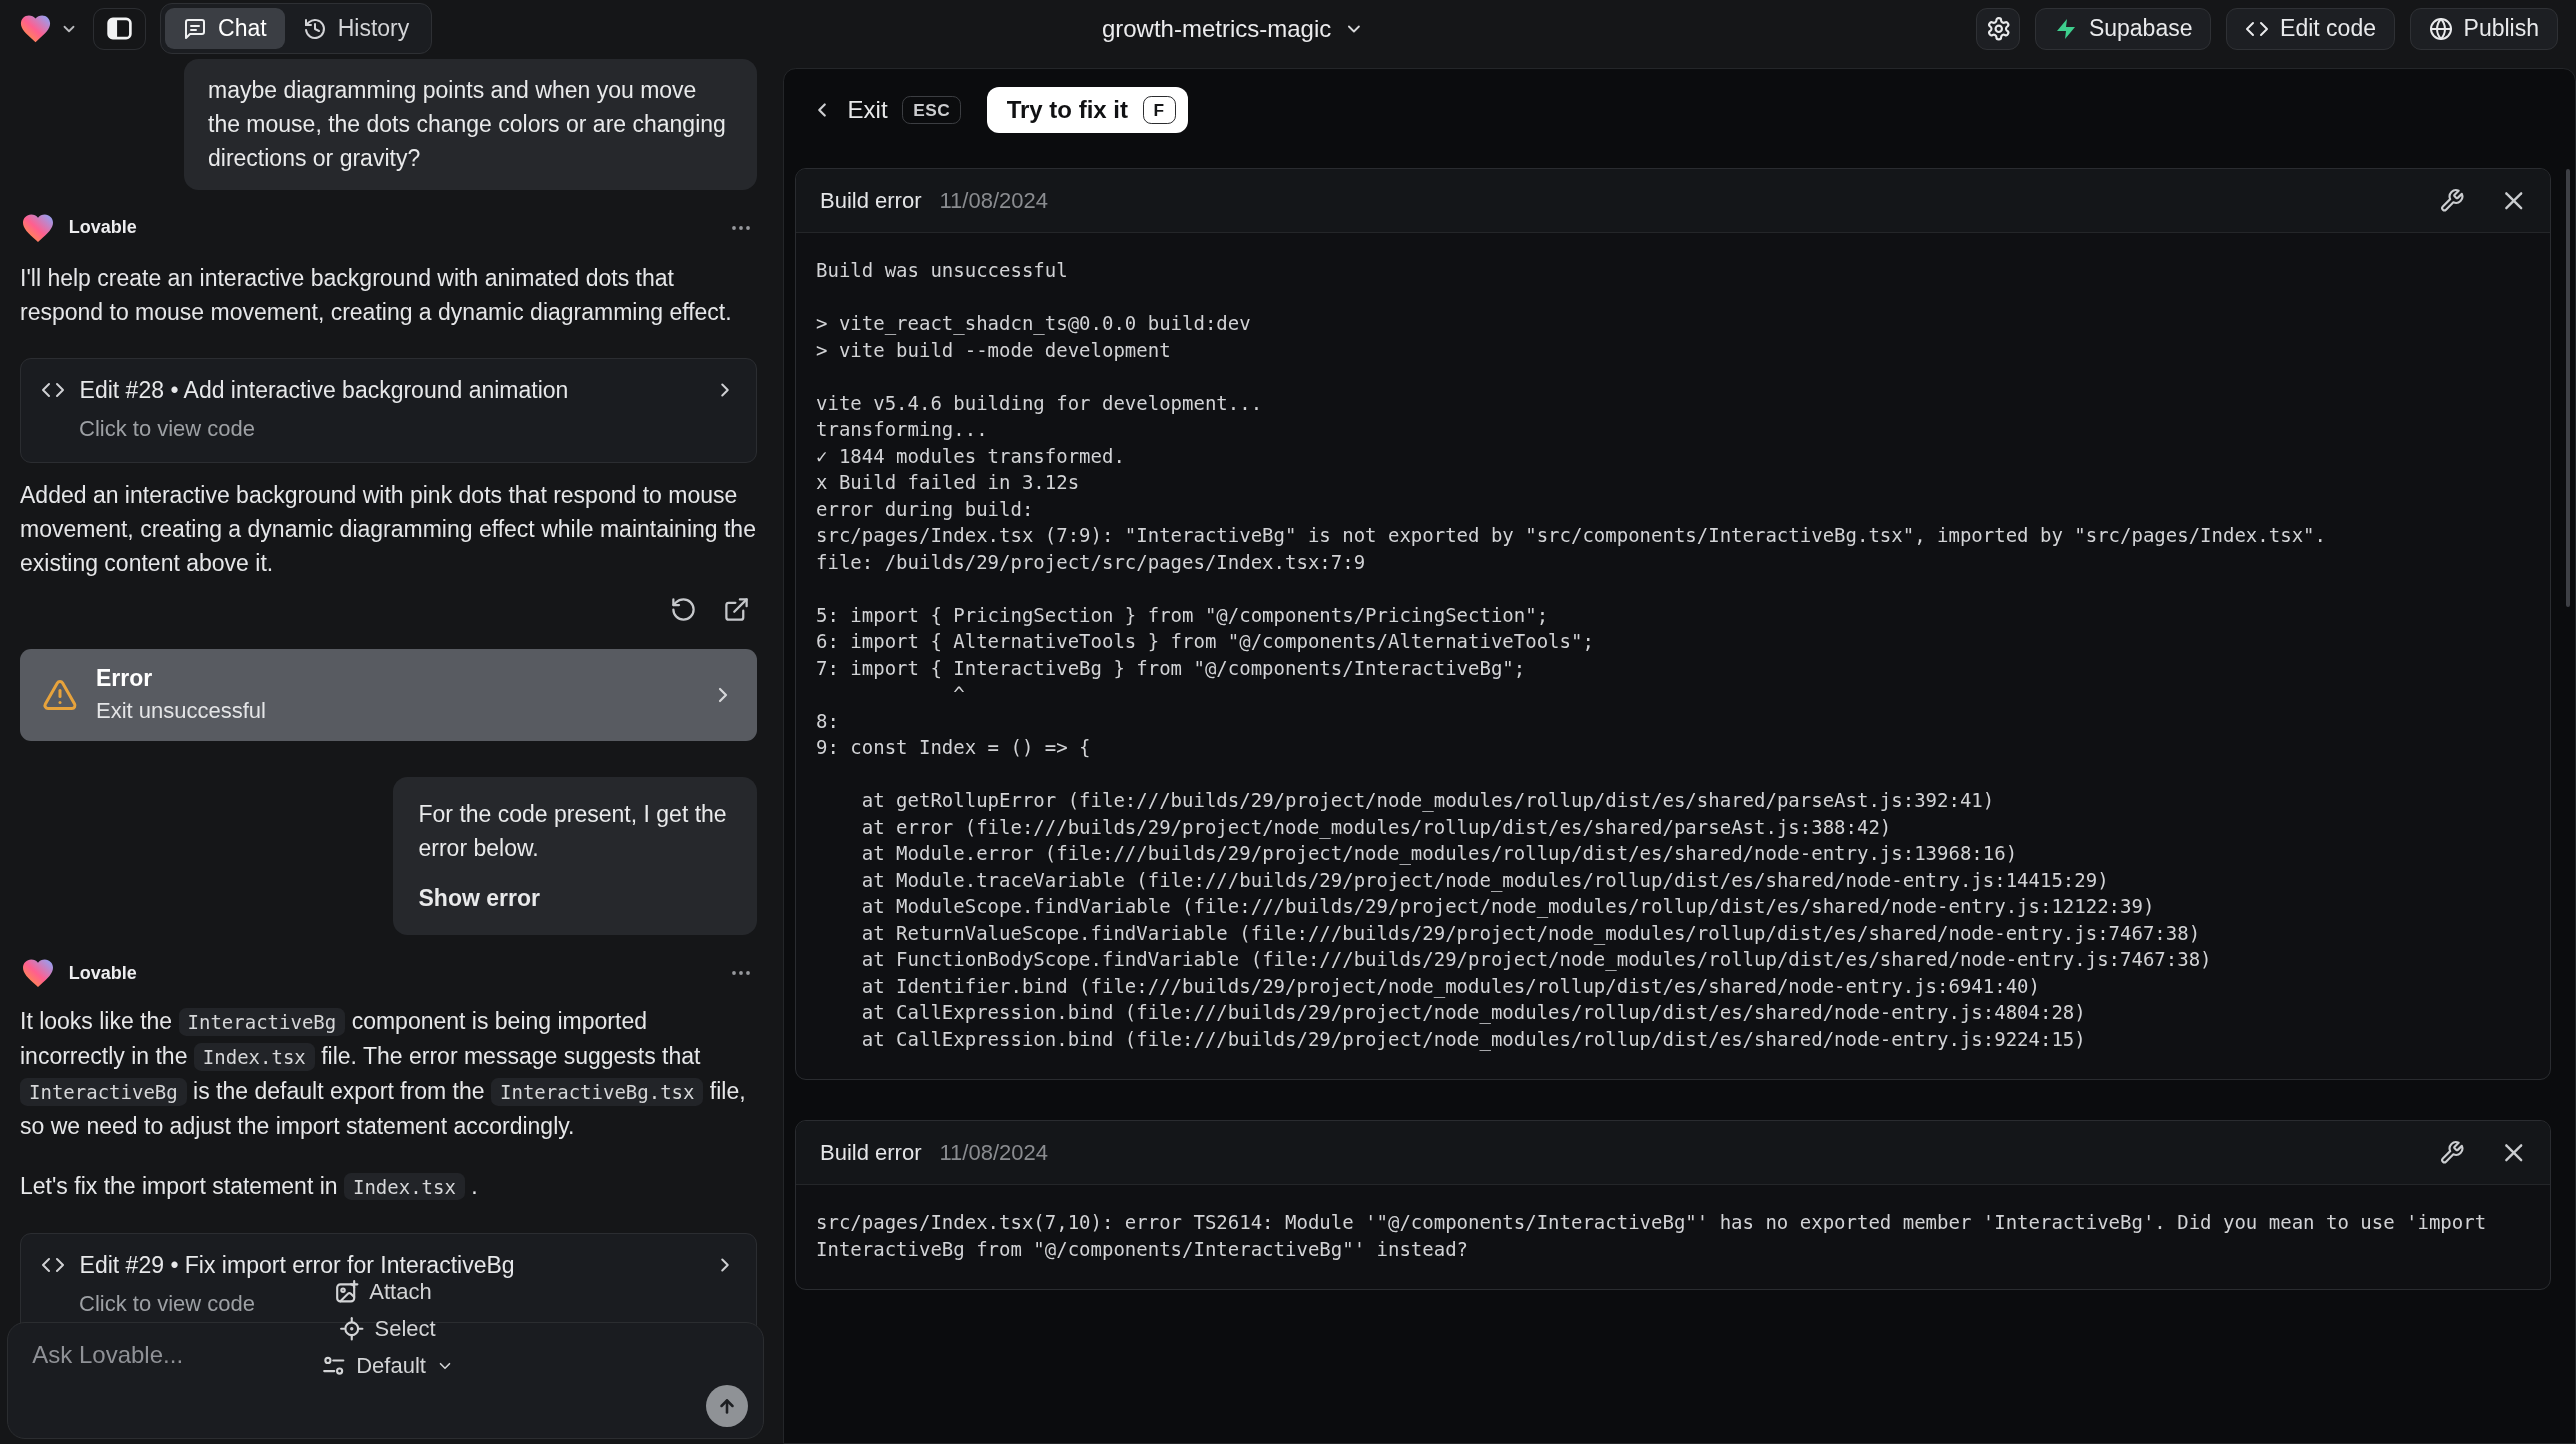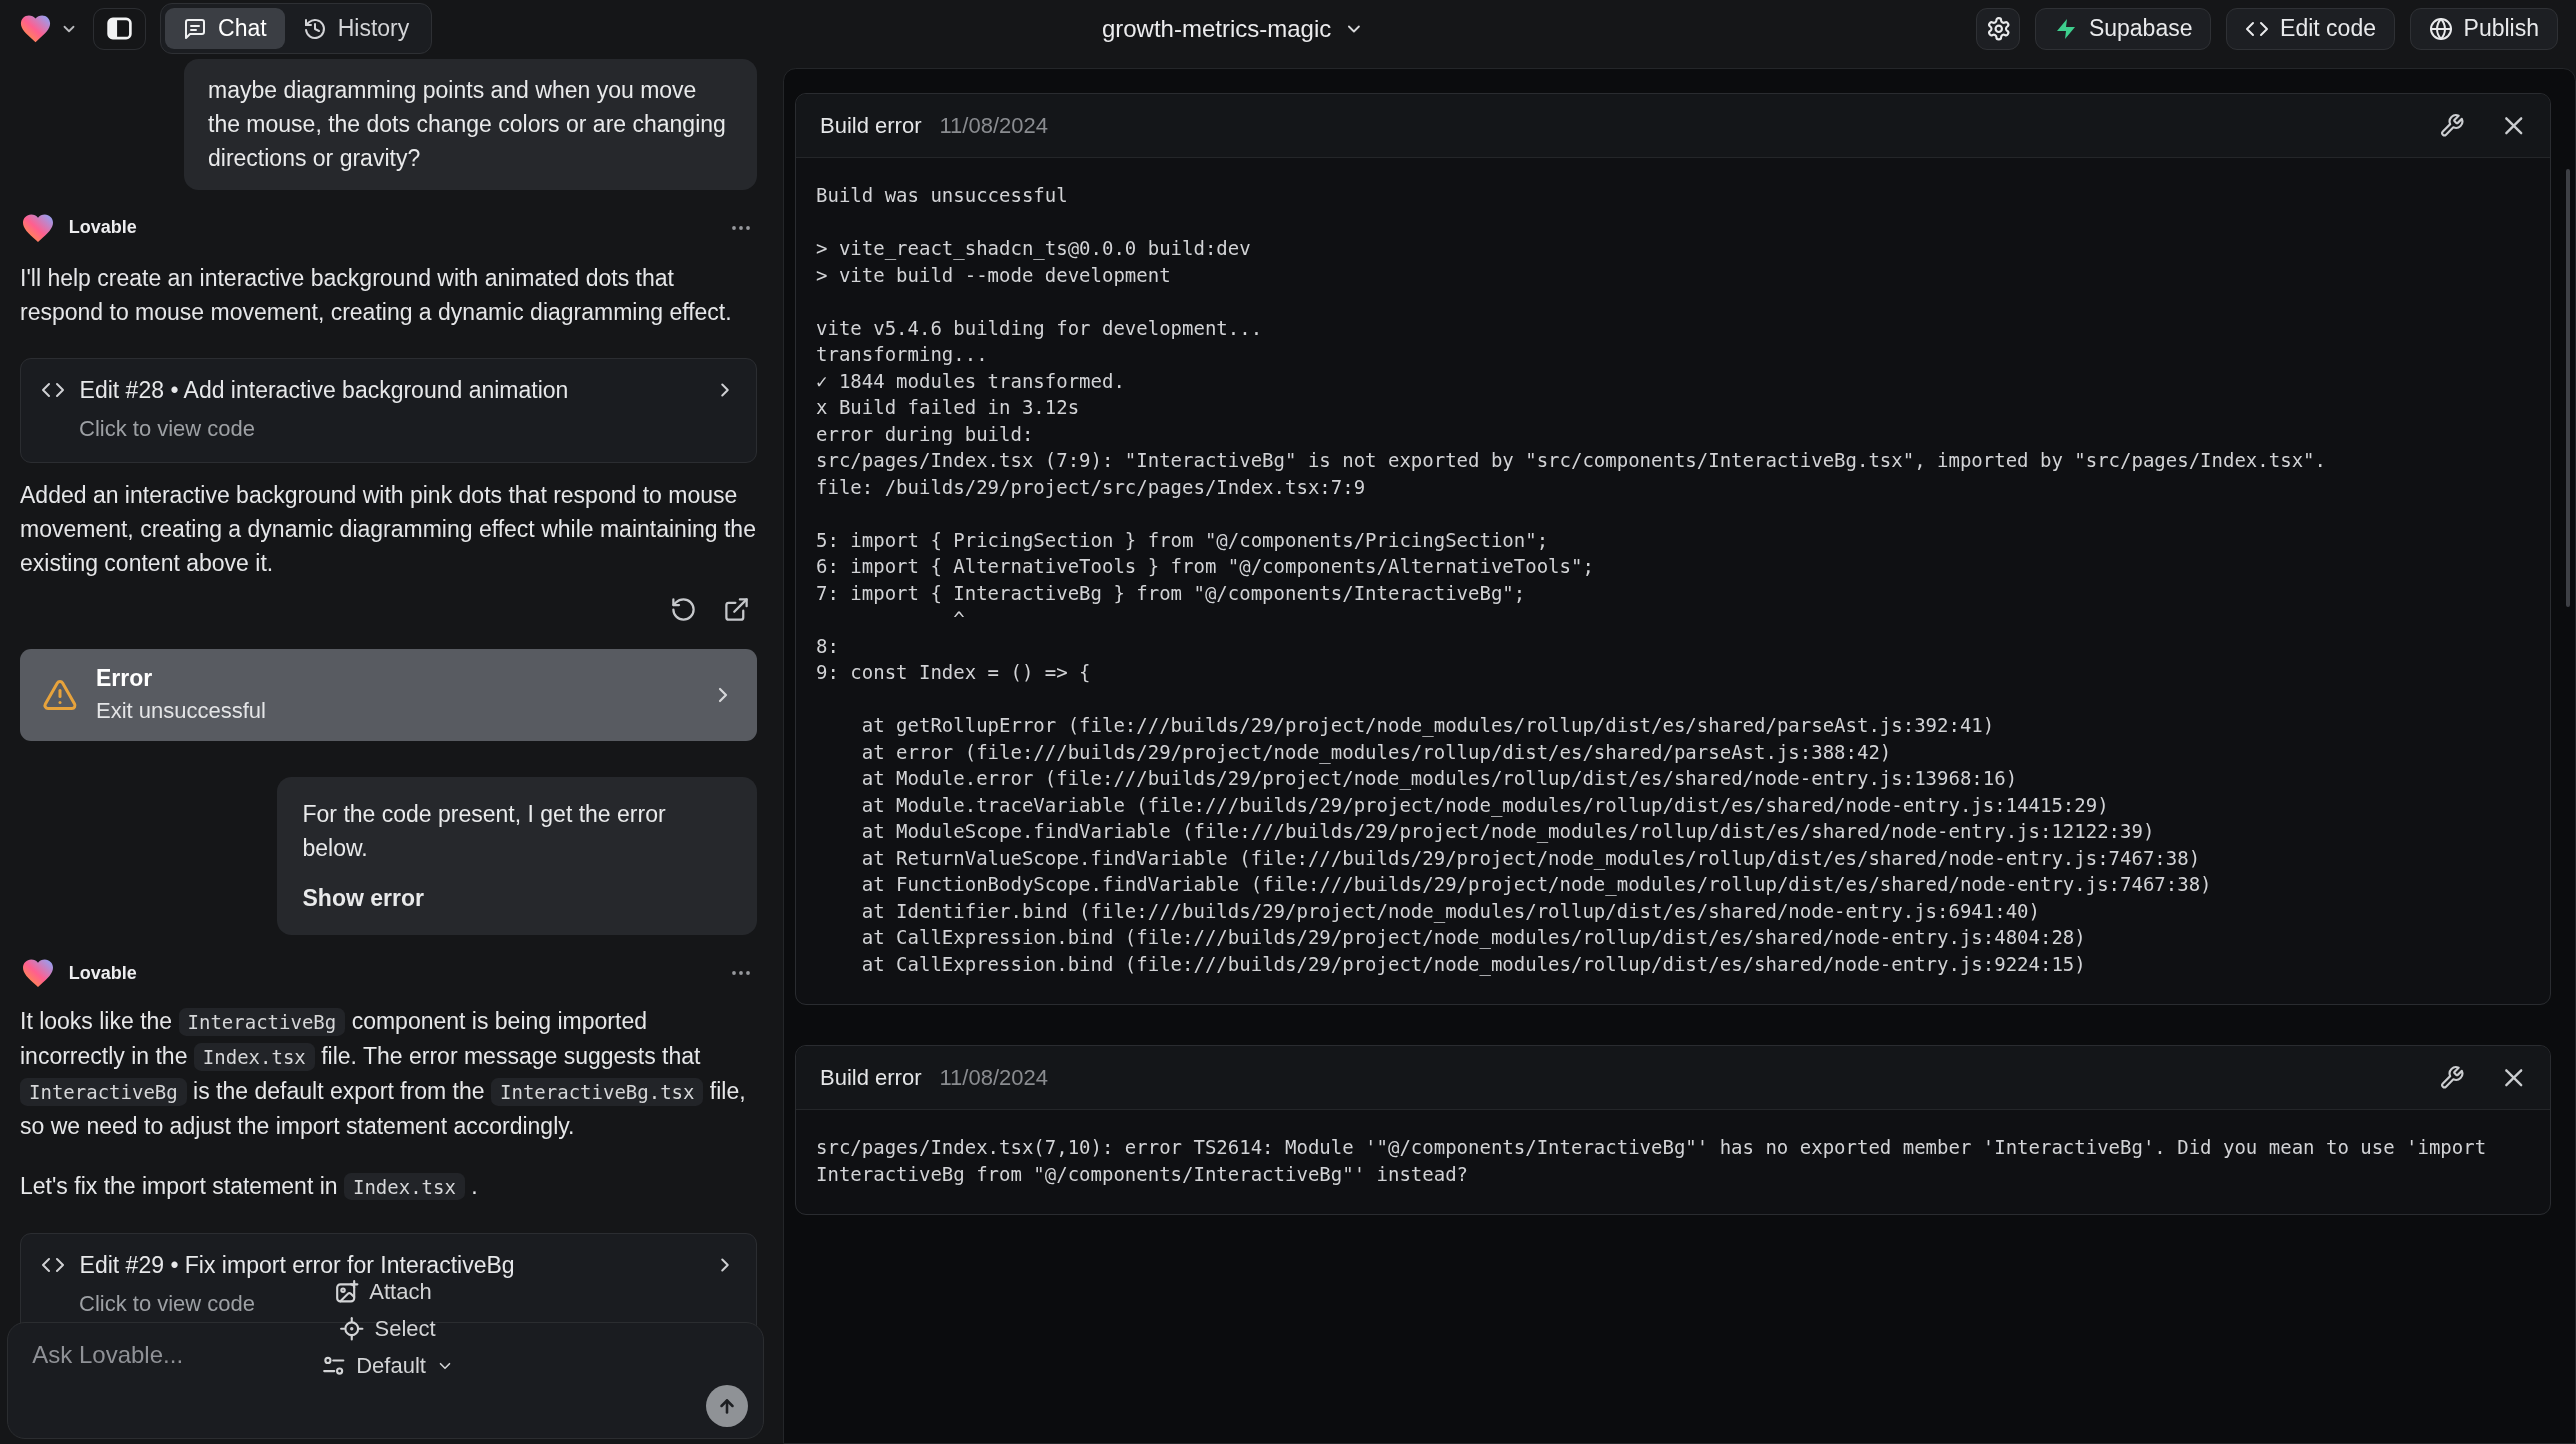--- a/index.html
+++ b/index.html
@@ -19,21 +19,21 @@
   .tb-btn { display:flex; align-items:center; gap:11px; height:42px; padding:0 18px; background:#1d1f23; border:0.9px solid #2f3135; border-radius:11px; color:#e9eaec; font-size:23px; cursor:pointer; }
   .tb-btn.square { width:44px; padding:0; justify-content:center; }
 
   
   .chat { position:absolute; top:57px; left:0; bottom:0; width:775px; padding:0 18px 0 20px; }
   .preview { position:absolute; top:68px; left:783px; right:0; bottom:0; background:#0b0c0e; border:0.9px solid #242629; border-radius:12.8px 12.8px 0 0; }
 
   
   .bubble { background:#26282c; border-radius:14.6px; padding:14.6px 24px; font-size:23px; line-height:34px; color:#e9eaeb; }
   .bubble.first { margin-left:auto; margin-top:1.8px; width:573px; }
-  .bubble.second { margin-left:auto; margin-top:36px; width:480px; padding:20px 25.5px; }
+  .bubble.second { margin-left:auto; margin-top:36px; width:364px; padding:20px 25.5px; }
   .bubble .gap-line { margin-top:26.5px; }
   .show-error { margin-top:16.4px; font-weight:700; cursor:pointer; }
   .lov-row { display:flex; align-items:center; gap:12.8px; margin-top:20px; }
   .lov-row .name { font-size:18px; font-weight:600; color:#ededef; }
   .more-btn { margin-left:auto; color:#97999d; cursor:pointer; padding:3.6px; }
   .para { font-size:23px; line-height:34px; color:#e6e7e9; margin-top:14.6px; }
   .para.rich { margin-top:12.8px; }
   .chip { font-family:"DejaVu Sans Mono", monospace; font-size:19px; background:#222428; border-radius:7.3px; padding:2.7px 9px; color:#d6d7d9; }
   .edit-card { margin-top:29px; background:#1a1c20; border:0.9px solid #2b2d31; border-radius:11px; padding:18px 20px; cursor:pointer; }
   .edit-row { display:flex; align-items:center; gap:14.6px; color:#e7e8ea; font-size:23px; }
@@ -344,20 +344,35 @@
               <line x1="12" y1="19" x2="12" y2="6"></line>
               <polyline points="6 12 12 6 18 12"></polyline>
             </svg>
         </span>
       </span>
     </div>
   </div>
 </aside>
 
 <section class="preview">
+  <div class="preview-header">
+    <span class="exit">
+      <span>
+        <svg width="22" height="22" viewBox="0 0 24 24" fill="none" stroke="#cfd0d2" stroke-width="2.4" stroke-linecap="round" stroke-linejoin="round">
+            <polyline points="15 18 9 12 15 6"></polyline>
+          </svg>
+      </span>
+      <span>Exit</span>
+      <span class="kbd">ESC</span>
+    </span>
+    <span class="fix-btn">
+      <span>Try to fix it</span>
+      <span class="kbd">F</span>
+    </span>
+  </div>
 
   <div class="err-card">
     <div class="err-head">
       <span class="err-title">Build error</span>
       <span class="err-date">11/08/2024</span>
       <span class="err-icons">
         <span class="icon-btn">
           <svg width="25.5" height="25.5" viewBox="0 0 24 24" fill="none" stroke="#cbcdd0" stroke-width="2" stroke-linecap="round" stroke-linejoin="round">
               <path d="M14.7 6.3a1 1 0 0 0 0 1.4l1.6 1.6a1 1 0 0 0 1.4 0l3.77-3.77a6 6 0 0 1-7.94 7.94l-6.91 6.91a2.12 2.12 0 0 1-3-3l6.91-6.91a6 6 0 0 1 7.94-7.94l-3.76 3.76z"></path>
             </svg>

